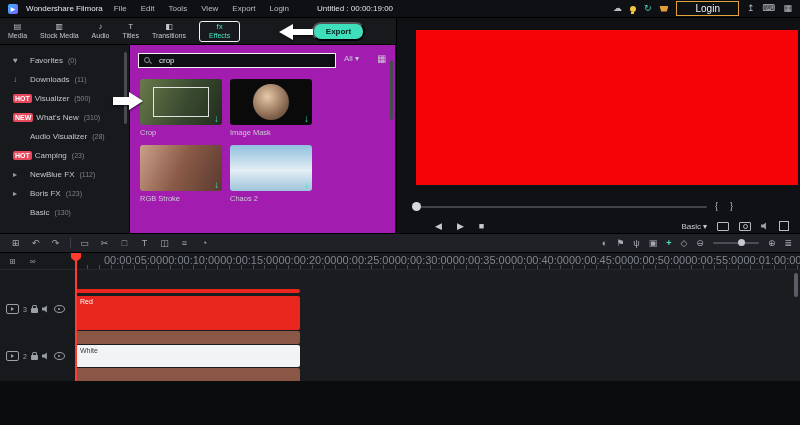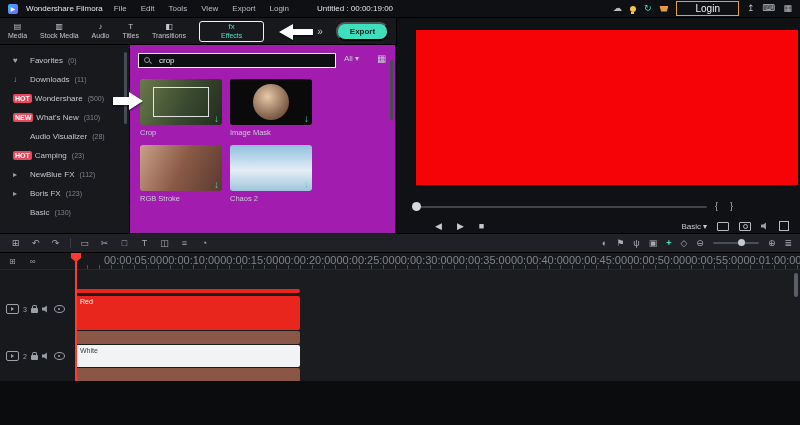--- a/index.html
+++ b/index.html
@@ -21,21 +21,21 @@
   .ico-bulb::after{content:"";position:absolute;left:1.5px;top:6.5px;width:3px;height:2px;background:#f3c440;}
   .ico-cart{width:9px;height:6px;background:#e89b3c;clip-path:polygon(0 0,100% 0,82% 100%,18% 100%);display:inline-block;}
   .login{border:1px solid #e2a23d;border-radius:0;padding:1px 18px;color:#f0f2f5;background:transparent;font-size:10px;}
 
   
   .tabbar{position:absolute;left:0;top:18px;width:396px;height:27px;background:#17191d;
           display:flex;align-items:center;padding-left:8px;gap:13px;box-sizing:border-box;border-bottom:1px solid #000;}
   .tab{display:flex;flex-direction:column;align-items:center;gap:1px;color:#c3c8ce;}
   .tab .ti{font-size:8px;line-height:8px;}
   .tab .tl{font-size:7px;line-height:8px;white-space:nowrap;}
-  .tab.active{color:#49e4c4;border:1px solid #f2f2f2;border-radius:3px;padding:1px 21px;}
+  .tab.active{color:#49e4c4;border:1px solid #f2f2f2;border-radius:3px;padding:1px 9px;}
   .more{color:#c3c8ce;font-size:10px;}
   .export-btn{background:#3fdfbe;color:#08231c;border-radius:9px;padding:3px 12px;font-weight:bold;font-size:8px;}
 
   
   .sidebar{position:absolute;left:0;top:45px;width:130px;height:188px;background:#17191d;
            border-right:1px solid #000;padding-top:6px;box-sizing:border-box;overflow:hidden;}
   .sb-item{display:flex;align-items:center;height:19px;padding-left:13px;gap:3px;}
   .slot{min-width:14px;display:flex;align-items:center;}
   .sb-glyph{color:#9aa0a6;font-size:8px;}
   .badge{background:#e8485c;color:#fff;font-size:7px;line-height:9px;padding:0 2px;border-radius:2px;font-weight:bold;}
@@ -209,21 +209,21 @@
       <span class="slot">
           <span class="sb-glyph">↓</span>
         </span>
       <span class="sb-label">Downloads</span>
       <span class="sb-count">(11)</span>
       </div>
     <div class="sb-item">
       <span class="slot">
           <span class="badge">HOT</span>
         </span>
-      <span class="sb-label">Wondershare</span>
+      <span class="sb-label">Visualizer</span>
       <span class="sb-count">(500)</span>
       </div>
     <div class="sb-item">
       <span class="slot">
           <span class="badge">NEW</span>
         </span>
       <span class="sb-label">What's New</span>
       <span class="sb-count">(310)</span>
       </div>
     <div class="sb-item">

